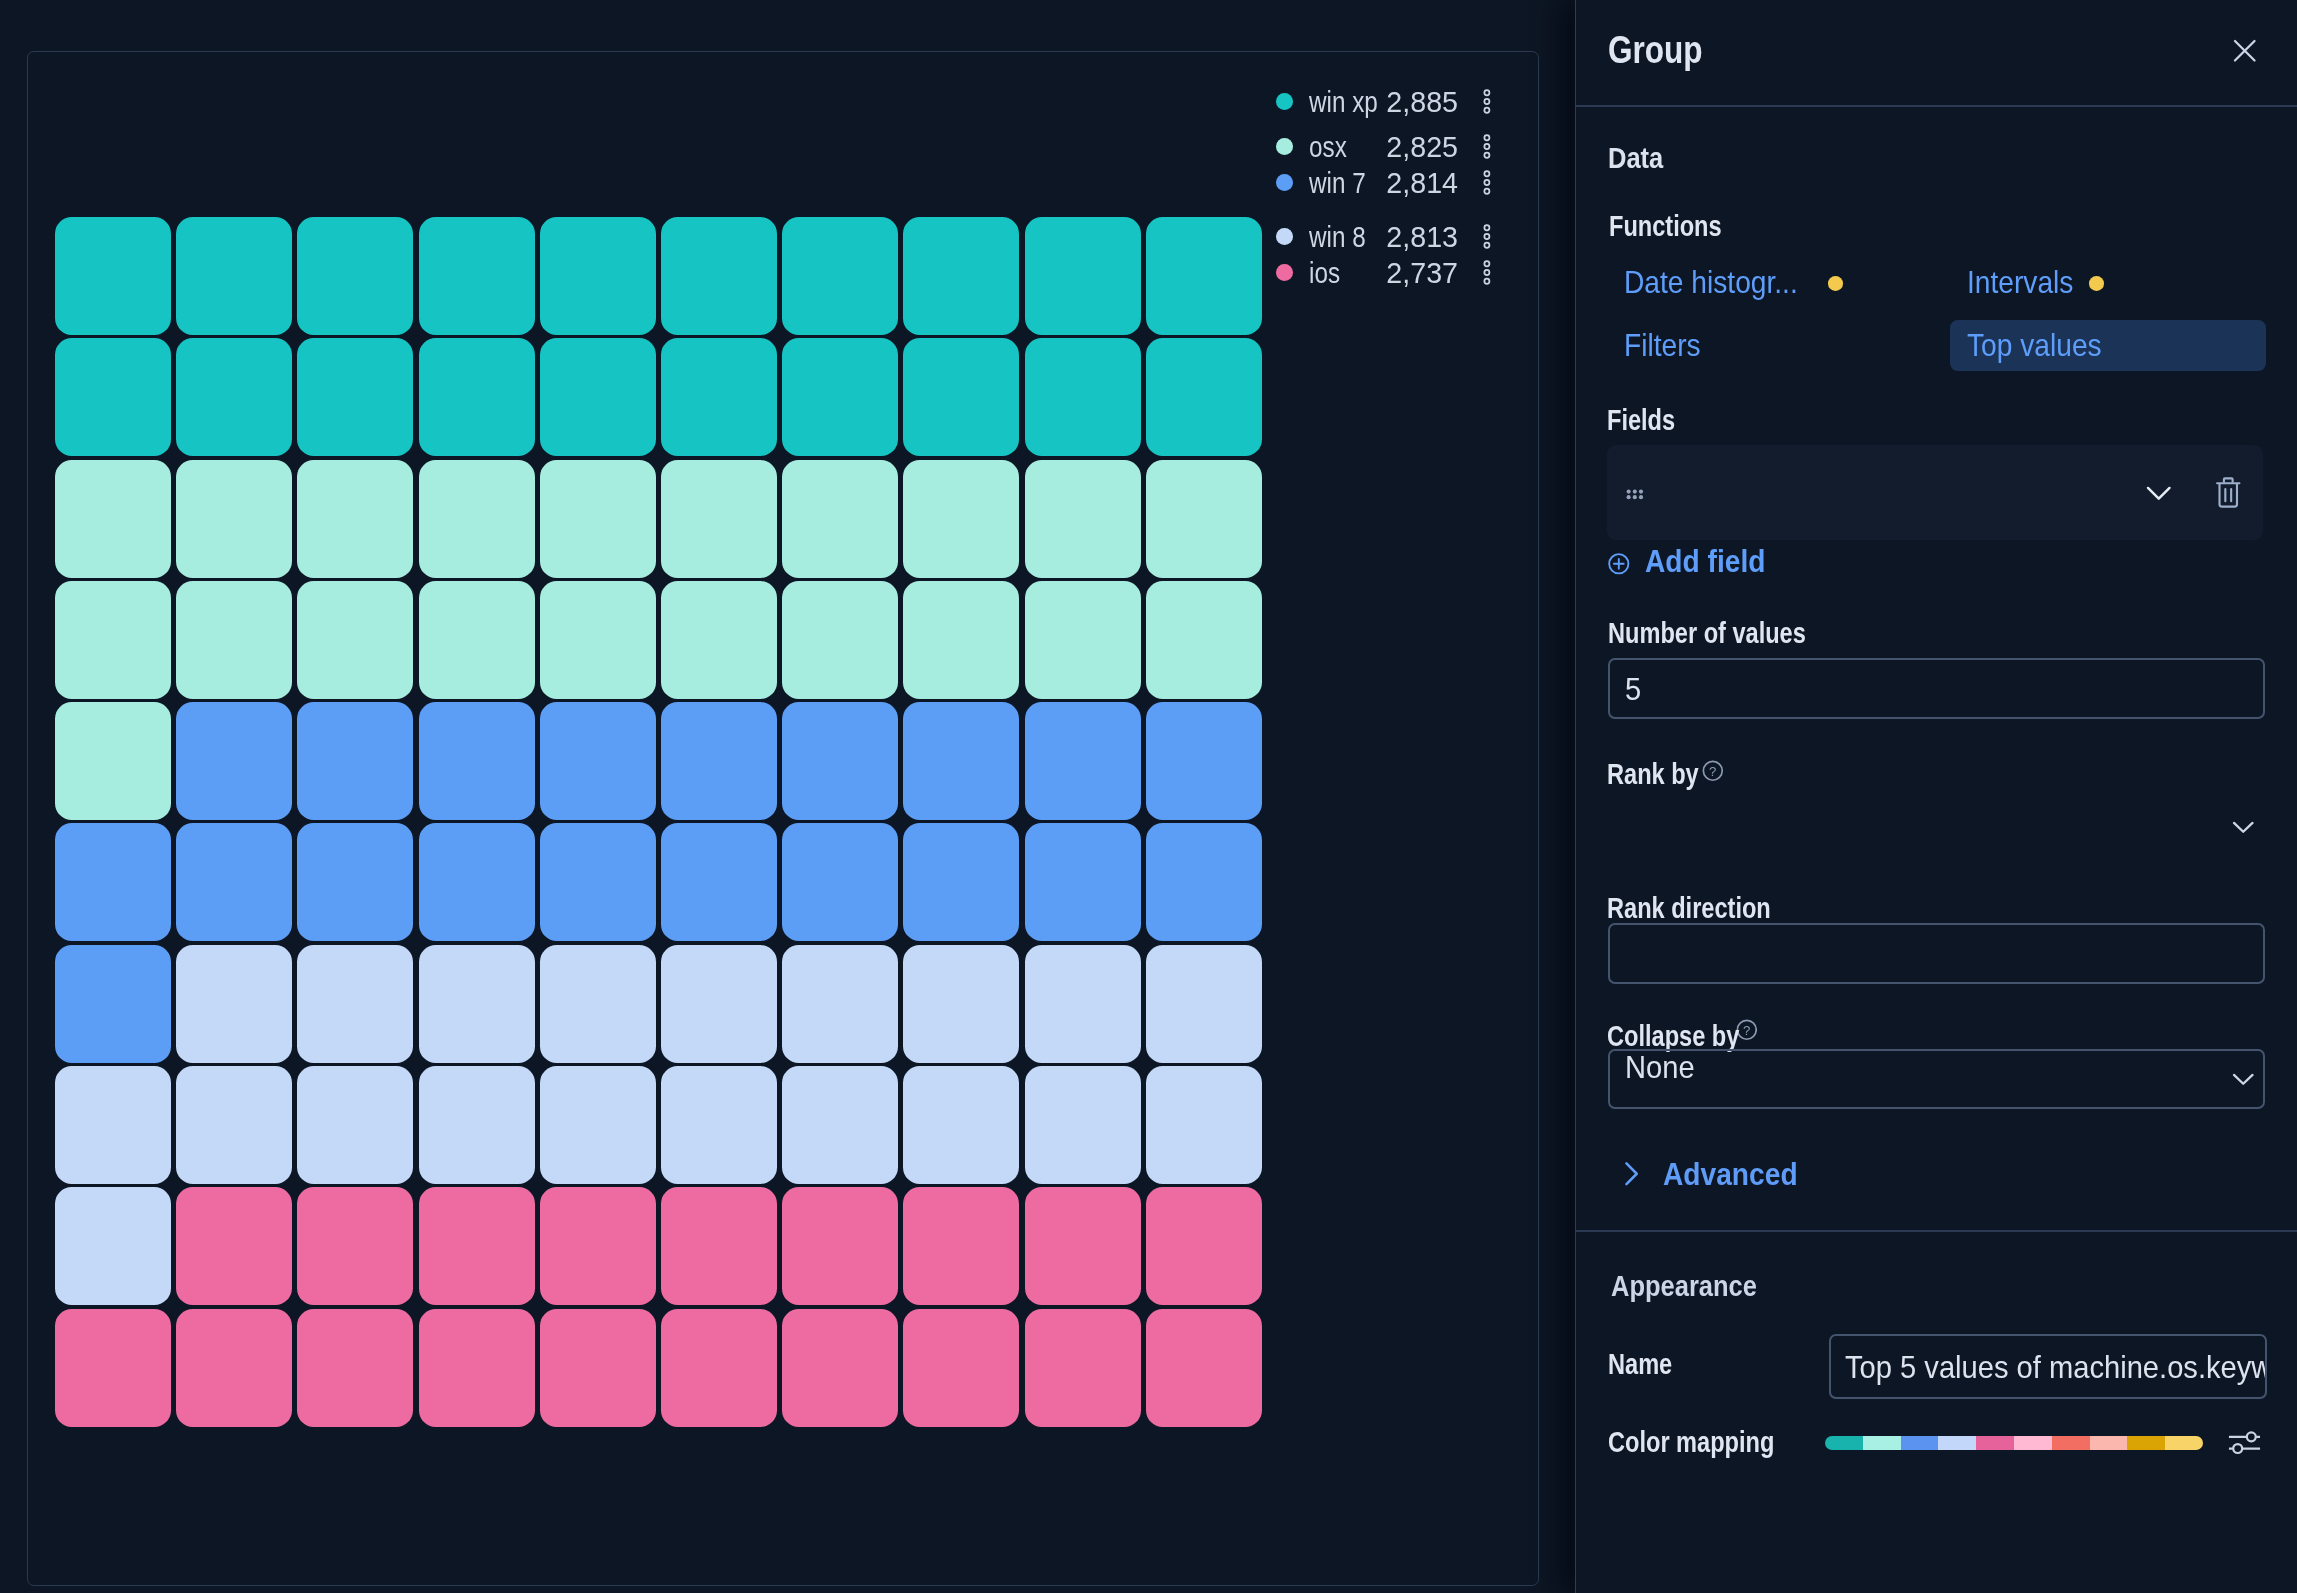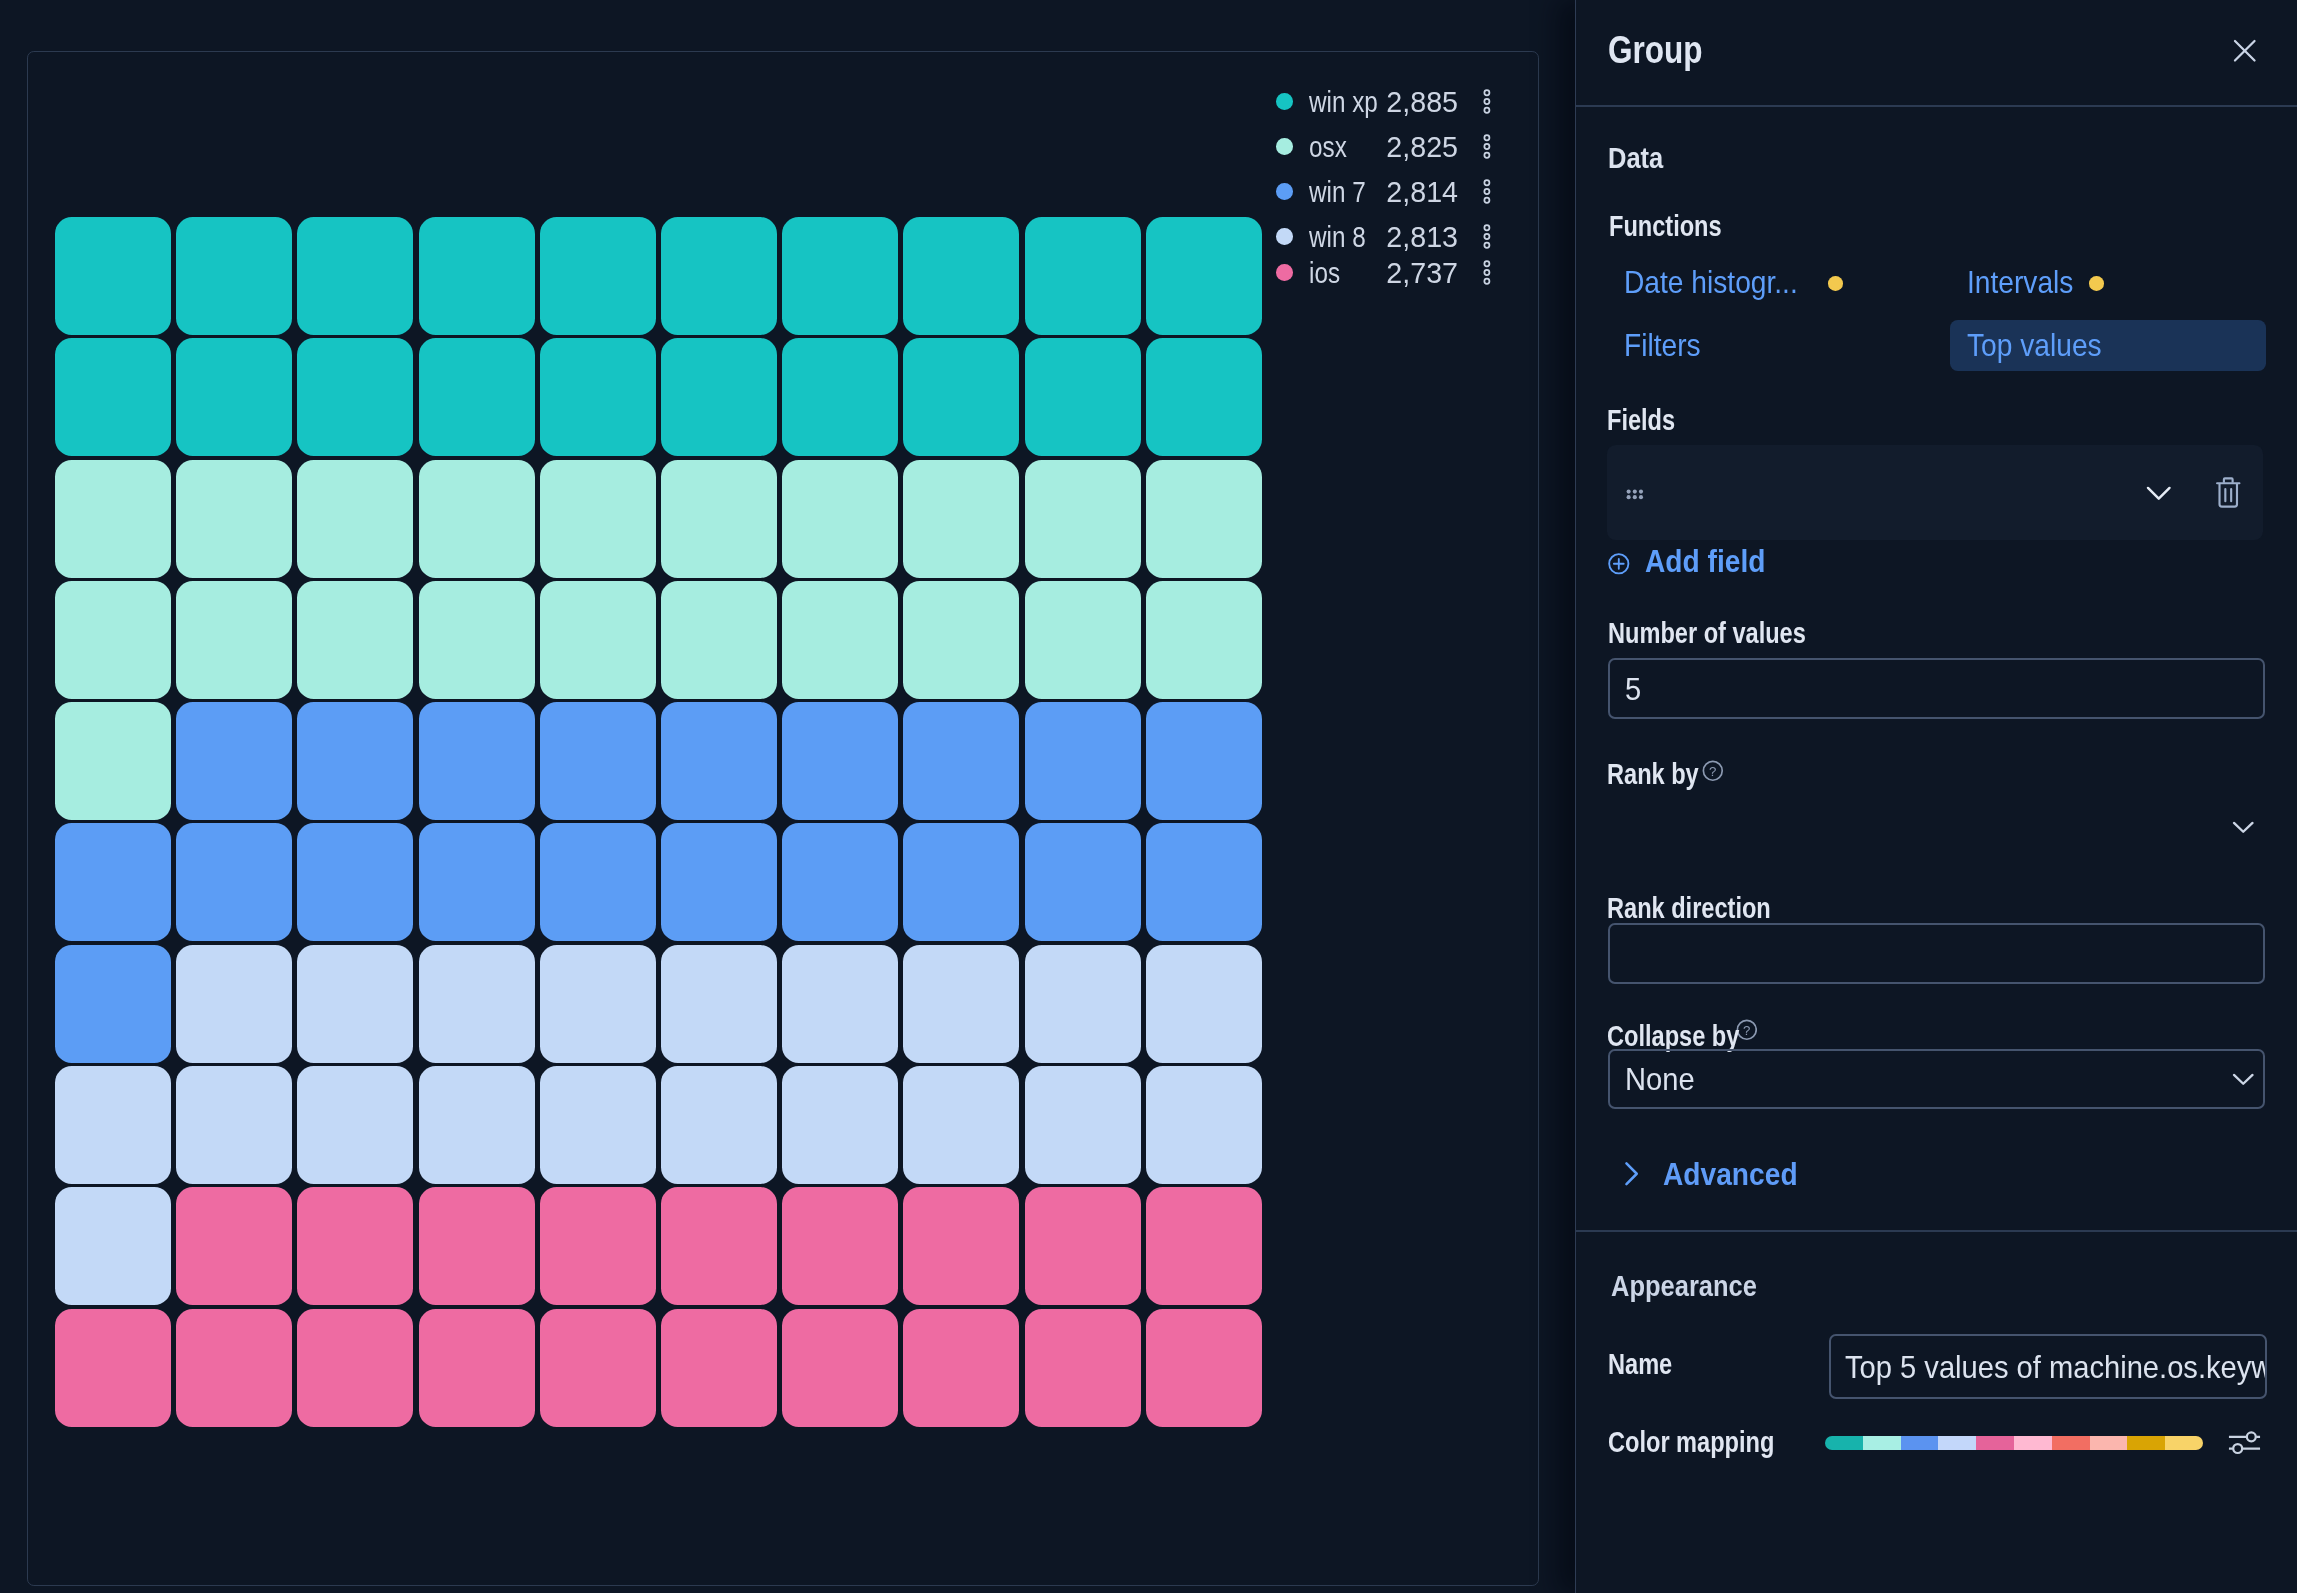--- a/index.html
+++ b/index.html
@@ -158,21 +158,21 @@
       <span class="lgLabel">osx</span>
       <span class="lgVal">2,825</span>
       <svg class="lgIcon" width="11.8" height="33" viewBox="0 0 12 34">
         <g fill="none" stroke="#C9D3E2" stroke-width="1.8">
           <circle cx="6" cy="8" r="2.6"></circle>
           <circle cx="6" cy="17" r="2.6"></circle>
           <circle cx="6" cy="26" r="2.6"></circle>
         </g>
       </svg>
     </div>
-<div class="abs lgRow" style="top:175px">
+<div class="abs lgRow" style="top:166px">
       <span class="lgDot" style="background:#5C9DF5"></span>
       <span class="lgLabel">win 7</span>
       <span class="lgVal">2,814</span>
       <svg class="lgIcon" width="11.8" height="33" viewBox="0 0 12 34">
         <g fill="none" stroke="#C9D3E2" stroke-width="1.8">
           <circle cx="6" cy="8" r="2.6"></circle>
           <circle cx="6" cy="17" r="2.6"></circle>
           <circle cx="6" cy="26" r="2.6"></circle>
         </g>
       </svg>
@@ -269,21 +269,21 @@
 <div class="abs lbl" style="left:1607px; top:894px;">Rank direction</div>
 <div class="abs inputBox" style="left:1608px; top:923px; width:657px; height:61px;"></div>
 
 <div class="abs" style="left:1607px; top:1022px; display:flex; align-items:flex-start;">
       <span class="lbl">Collapse by</span>
       <svg style="margin-left:-34px; margin-top:-2.9px;" width="21.6" height="21.6" viewBox="0 0 22 22">
         <circle cx="11" cy="11" r="9.6" stroke="#8B99B1" stroke-width="1.7" fill="none"></circle>
         <text x="11" y="15.8" text-anchor="middle" font-size="13.5" fill="#8B99B1" font-family="Liberation Sans">?</text>
       </svg>
     </div>
-<div class="abs inputBox" style="left:1608px; top:1049px; width:657px; height:60px; display:flex; align-items:center;">
+<div class="abs inputBox" style="left:1608px; top:1049px; width:657px; height:60px; display:flex; align-items:flex-start;">
   <span class="ctrlTxt" style="margin-left:14.7px;">None</span>
 </div>
 <svg class="abs" style="left:2232px; top:1073px;" width="22.5" height="12.7" viewBox="0 0 23 13">
       <path d="M2 2 L11.5 11 L21 2" stroke="#CCD6E6" stroke-width="2.4" fill="none" stroke-linecap="round" stroke-linejoin="round"></path>
     </svg>
 
 <svg class="abs" style="left:1624px; top:1161px;" width="15.7" height="25.5" viewBox="0 0 16 26">
       <path d="M2.5 2.5 L13 13 L2.5 23.5" stroke="#5E9EFA" stroke-width="2.6" fill="none" stroke-linecap="round" stroke-linejoin="round"></path>
     </svg>
 <div class="abs" style="left:1663px; top:1158px; font-size:32px; font-weight:700; color:#5F9CF8; line-height:1; transform:scaleX(0.88); transform-origin:left top;">Advanced</div>

